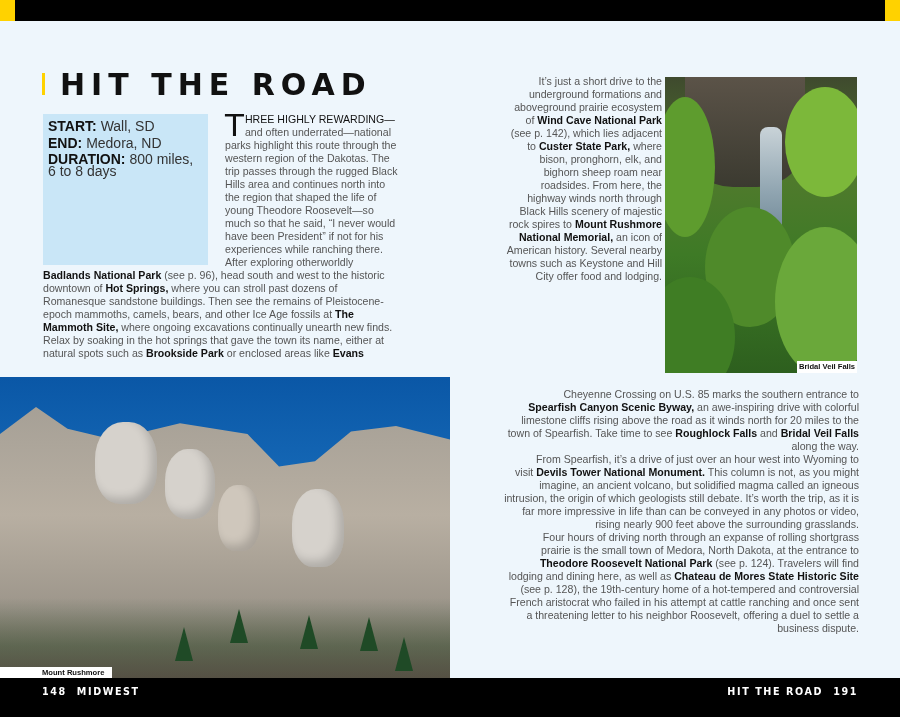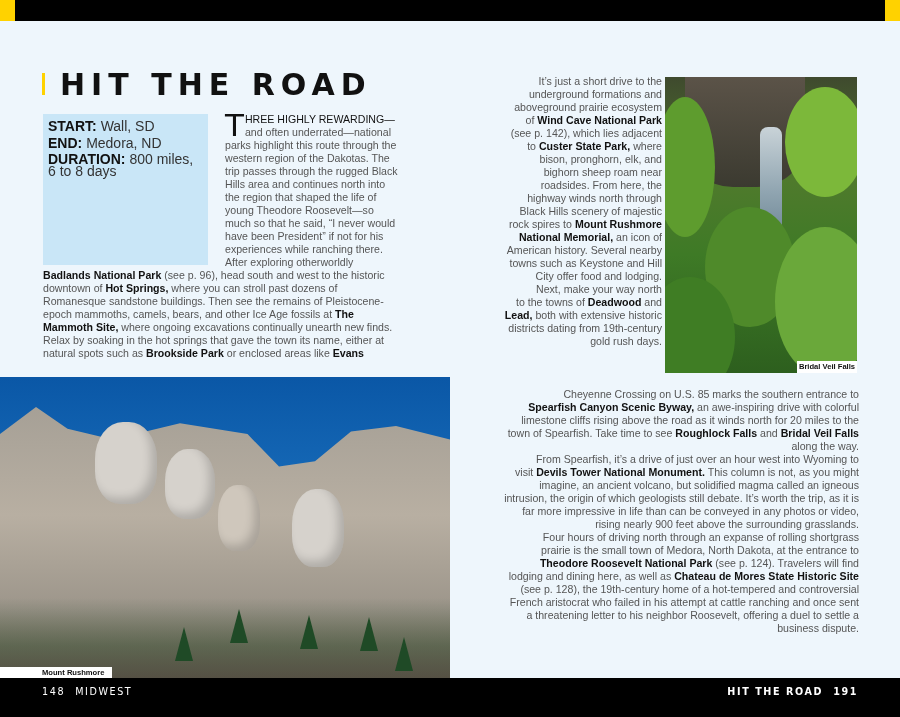--- a/index.html
+++ b/index.html
@@ -53,21 +53,21 @@
   .photo-falls {
     position: absolute; left: 665px; top: 77px; width: 192px; height: 296px; overflow: hidden;
     background: linear-gradient(180deg, #3f4a2e 0%, #4f7a2c 35%, #3e7a26 60%, #2d5f1e 100%);
   }
   .photo-falls .cliff { position: absolute; left: 20px; top: 0; width: 120px; height: 110px; background: linear-gradient(180deg, #5b5348, #3b3a30); border-radius: 0 0 40% 40%; }
   .photo-falls .water { position: absolute; left: 95px; top: 50px; width: 22px; height: 110px; background: linear-gradient(180deg, #c9d3d8, #8fa4b0 60%, #6f8796); border-radius: 8px; }
   .blob { position: absolute; border-radius: 50%; }
   .cap-falls { position: absolute; left: 797px; top: 361px; width: 60px; height: 12px; background: #fff; font-size: 7.6px; font-weight: bold; color: #111; line-height: 12px; text-align: center; }
 
   .footer { position: absolute; left: 0; top: 678px; width: 900px; height: 39px; background: #000; }
-  .footer .left { position: absolute; left: 42px; top: 8px; font-family: "DejaVu Sans", sans-serif; font-weight: normal; font-size: 9.6px; letter-spacing: 1.6px; color: #fff; }
+  .footer .left { position: absolute; left: 42px; top: 8px; font-family: "DejaVu Sans", sans-serif; font-weight: bold; font-size: 9.6px; letter-spacing: 1.6px; color: #fff; }
   .footer .right { position: absolute; right: 42px; top: 8px; font-family: "DejaVu Sans", sans-serif; font-weight: bold; font-size: 9.6px; letter-spacing: 1.6px; color: #fff; }
   .footer .gap { display: inline-block; width: 10px; }
 </style>
 </head>
 <body>
 
 <div class="topbar">
   <div class="tab-l"></div>
   <div class="tab-r"></div>
 </div>
@@ -101,21 +101,20 @@
   <div class="tree" style="left:230px;top:232px;"></div>
   <div class="tree" style="left:175px;top:250px;"></div>
   <div class="tree" style="left:300px;top:238px;"></div>
   <div class="tree" style="left:360px;top:240px;"></div>
   <div class="tree" style="left:395px;top:260px;"></div>
 </div>
 <div class="cap-rush">Mount Rushmore</div>
 
 <div class="col3 body-text">
   <p class="bt indent"><span>It’s just a short drive to the underground formations and aboveground prairie ecosystem of </span><b>Wind Cave National Park</b><span> (see p. 142), which lies adjacent to </span><b>Custer State Park,</b><span> where bison, pronghorn, elk, and bighorn sheep roam near roadsides. From here, the highway winds north through Black Hills scenery of majestic rock spires to </span><b>Mount Rushmore National Memorial,</b><span> an icon of American history. Several nearby towns such as Keystone and Hill City offer food and lodging.</span></p>
-  <p class="bt indent"><span>Next, make your way north to the towns of </span><b>Deadwood</b><span> and </span><b>Lead,</b><span> both with extensive historic districts dating from 19th-century gold rush days.</span></p>
 </div>
 
 <div class="photo-falls">
   <div class="cliff"></div>
   <div class="water"></div>
   <div class="blob" style="left:120px;top:10px;width:80px;height:110px;background:#7cb83a;"></div>
   <div class="blob" style="left:-10px;top:20px;width:60px;height:140px;background:#5e9c2e;"></div>
   <div class="blob" style="left:40px;top:130px;width:90px;height:120px;background:#4f8a2a;"></div>
   <div class="blob" style="left:110px;top:150px;width:100px;height:150px;background:#6aa83a;"></div>
   <div class="blob" style="left:-20px;top:200px;width:90px;height:120px;background:#3f7d24;"></div>

